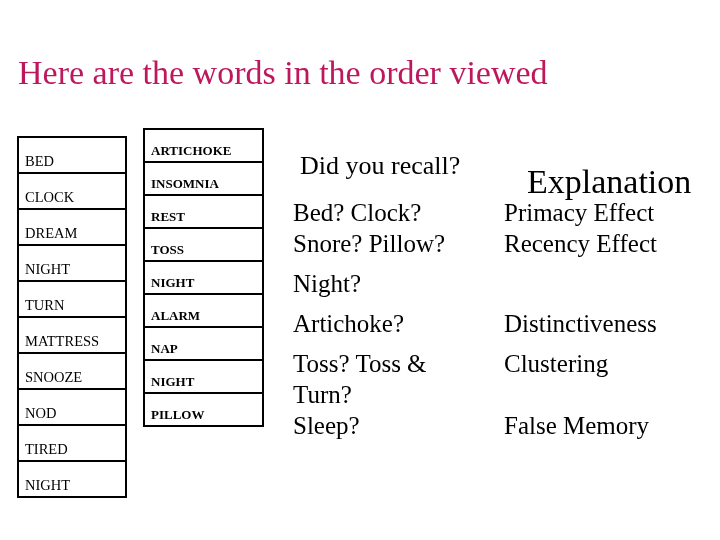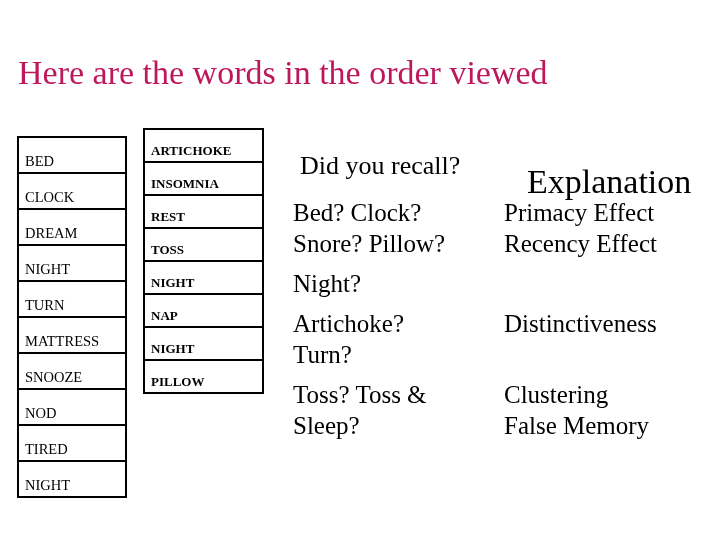--- a/index.html
+++ b/index.html
@@ -181,20 +181,23 @@
         <tr>
           <td>REST</td>
         </tr>
         <tr>
           <td>TOSS</td>
         </tr>
         <tr>
           <td>NIGHT</td>
         </tr>
         <tr>
+          <td>ALARM</td>
+        </tr>
+        <tr>
           <td>NAP</td>
         </tr>
         <tr>
           <td>NIGHT</td>
         </tr>
         <tr>
           <td>PILLOW</td>
         </tr>
       </tbody>
   </table>
@@ -215,29 +218,29 @@
           <div class="recall-q">Snore? Pillow?</div>
           <div class="recall-a">Recency Effect</div>
         </div>
         <div class="recall-row gap-before">
           <div class="recall-q">Night?</div>
         </div>
         <div class="recall-row gap-before">
           <div class="recall-q">Artichoke?</div>
           <div class="recall-a">Distinctiveness</div>
         </div>
-        <div class="recall-row">
-          <div class="recall-q">Turn?</div>
-          <div class="recall-a"></div>
-        </div>
         <div class="recall-row gap-before">
           <div class="recall-q">Toss? Toss &amp;</div>
           <div class="recall-a">Clustering</div>
         </div>
         <div class="recall-row">
+          <div class="recall-q">Turn?</div>
+          <div class="recall-a"></div>
+        </div>
+        <div class="recall-row">
           <div class="recall-q">Sleep?</div>
           <div class="recall-a">False Memory</div>
         </div>
       </div>
 
   </div>
 
 </div>
 
 </body></html>

